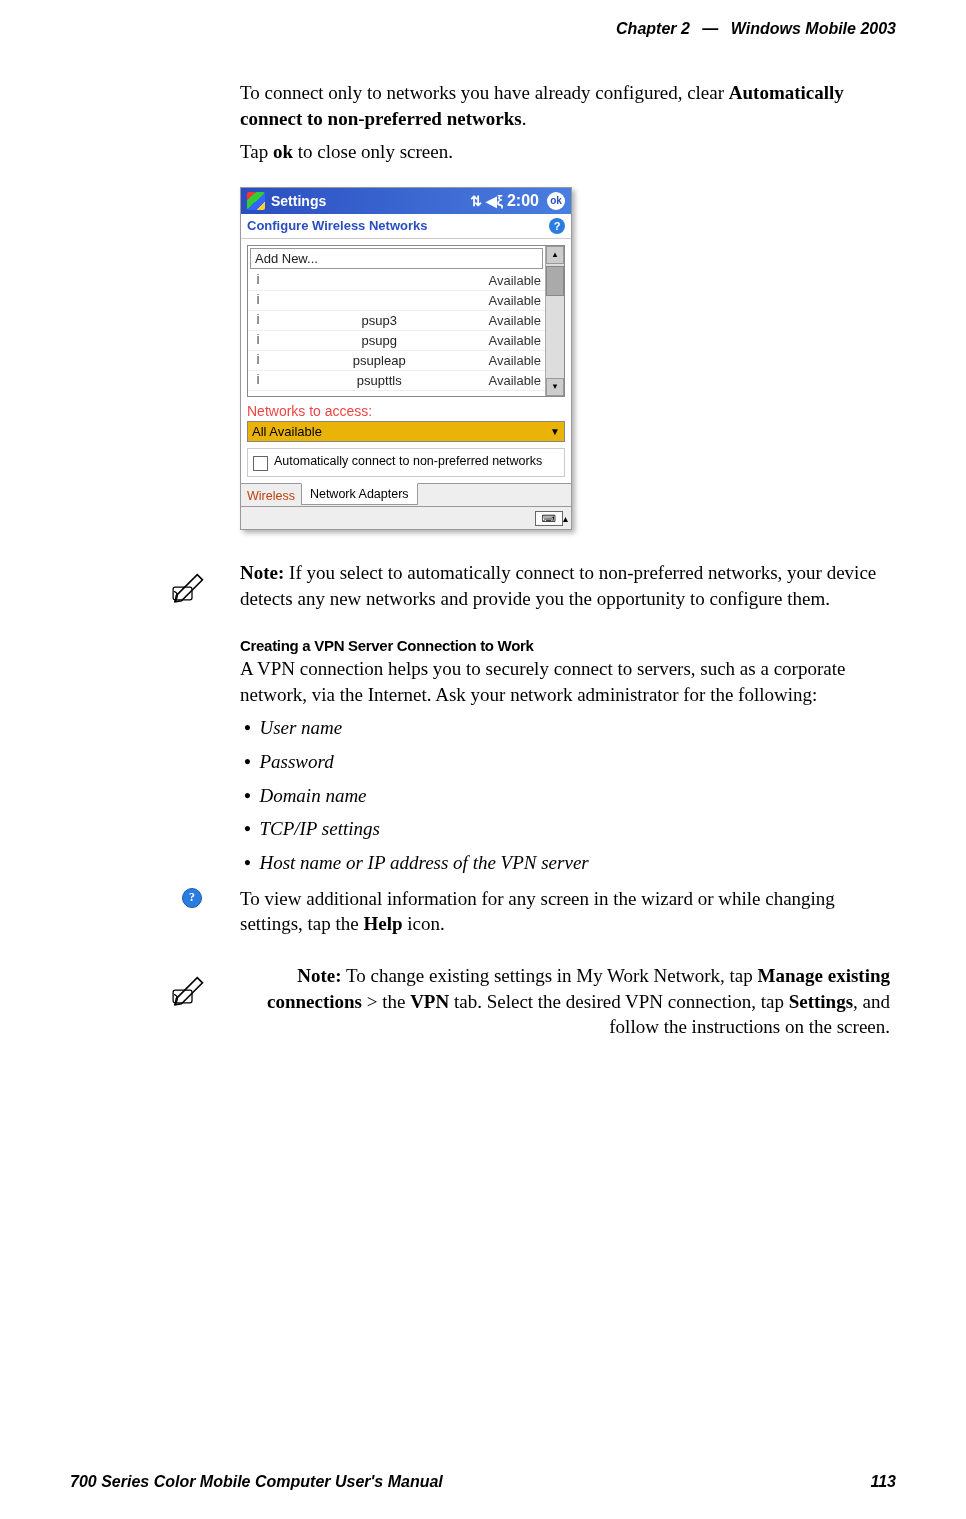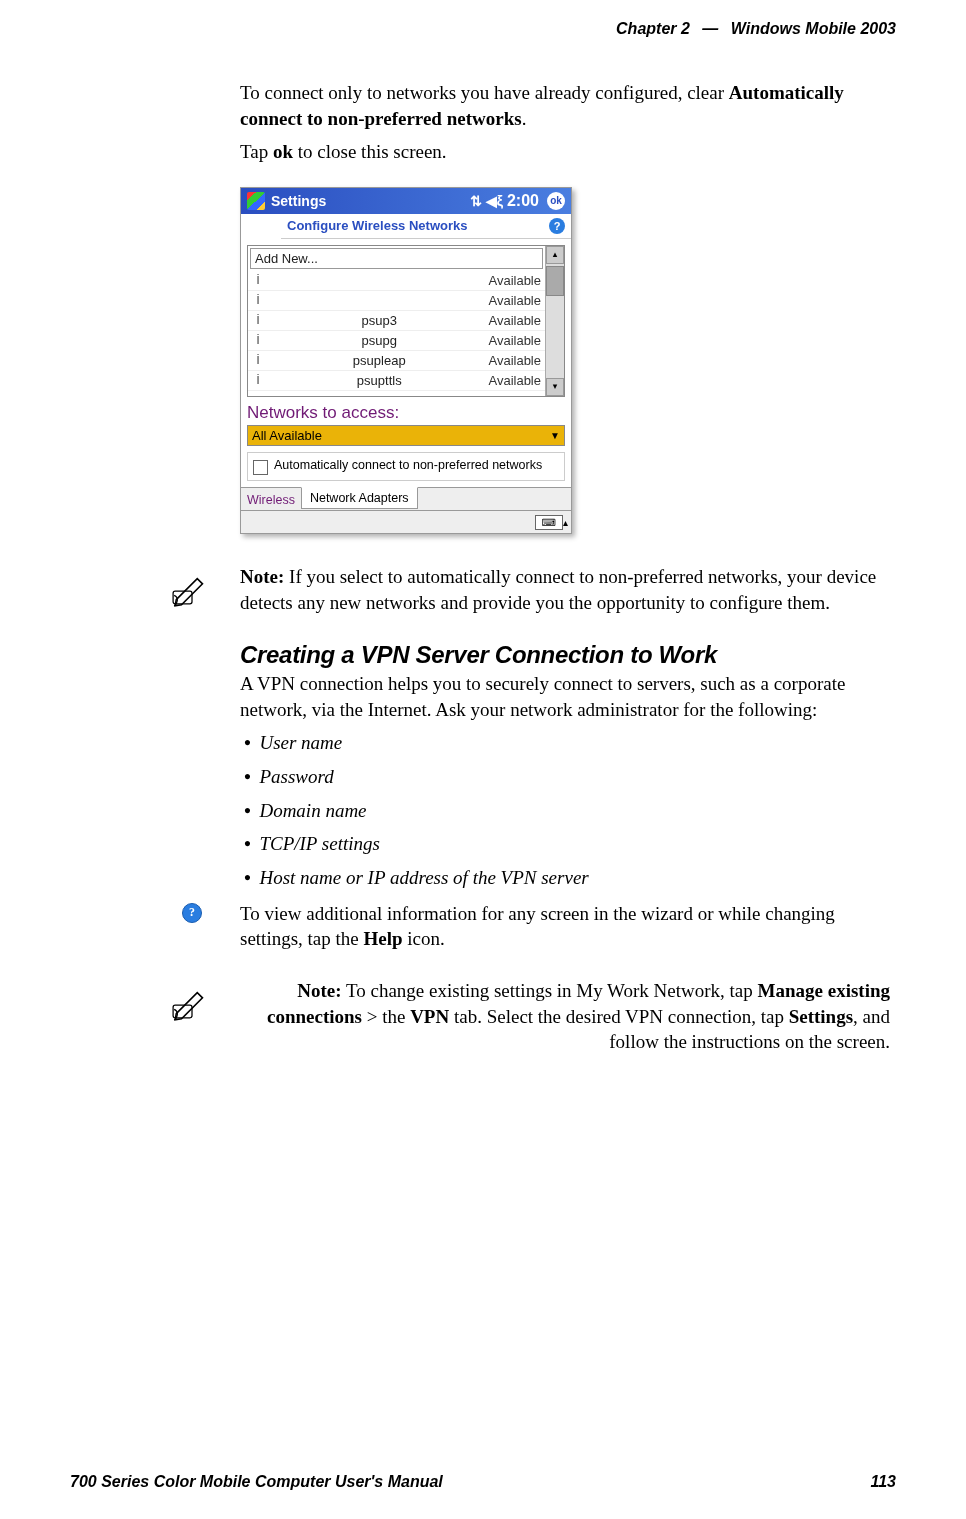--- a/index.html
+++ b/index.html
@@ -66,21 +66,20 @@
       font-size: 10px; font-weight: bold;
     }
     .subheader {
       background: #fff;
       color: #2a4ec0;
       font-weight: bold;
       padding: 4px 6px;
       border-bottom: 1px solid #ccc;
       display: flex;
       font-size: 13px;
-      margin-left: 40px;
     }
     .subheader .spacer { flex: 1; }
     .help-circle {
       width: 16px; height: 16px; border-radius: 50%;
       background: #2a7de0; color: white; font-weight: bold;
       display: inline-flex; align-items: center; justify-content: center;
       font-size: 11px;
     }
     .listbox {
       margin: 6px 6px 0 6px;
@@ -105,21 +104,21 @@
     .listbox-row.addnew {
       border: 1px solid #999; margin: 2px; padding: 2px 4px;
     }
     .scrollbar {
       width: 18px; background: #ddd; border-left: 1px solid #aaa;
       display: flex; flex-direction: column;
     }
     .scroll-btn { height: 16px; background: #ccc; border: 1px solid #999; text-align: center; font-size: 9px; line-height: 14px;}
     .scroll-thumb { background: #aaa; border: 1px solid #888; height: 28px; margin-top: 2px;}
     .scroll-track { flex: 1; }
-    .label-row { padding: 6px 6px 2px 6px; font-size: 17px; color: #701a75;}
+    .label-row { padding: 6px 6px 2px 6px; font-size: 14px; color: #ef4444;}
     .dropdown {
       margin: 0 6px 6px 6px; border: 1px solid #888; padding: 2px 4px;
       display: flex; align-items: center; font-size: 13px; background: #eab308;
     }
     .dropdown .dd-arrow { font-size: 10px; }
     .checkbox-row {
       margin: 4px 6px 6px 6px; border: 1px solid #ccc; padding: 5px;
       display: flex; align-items: flex-start; font-size: 12.5px;
     }
     .checkbox-row .cb { width: 13px; height: 13px; border: 1px solid #666; margin-right: 6px; margin-top: 2px; flex-shrink: 0;}
@@ -127,21 +126,21 @@
       display: flex; align-items: flex-end; border-top: 1px solid #999; font-size: 12.5px;
       background: #eee;
     }
     .tabs-row .tab {
       padding: 3px 8px; border: 1px solid #999; border-top: none;
       background: #eee; margin-right: -1px;
     }
     .tabs-row .tab.active {
       background: #fff; border-top: 1px solid #fff; position: relative; top: -1px;
     }
-    .tabs-row .txt-label { padding: 3px 6px; color: #701a75; }
+    .tabs-row .txt-label { padding: 3px 6px; color: #c2410c; }
     .bottom-bar {
       border-top: 1px solid #999; padding: 3px; text-align: right;
       background: #eee;
     }
     .kbd-icon { display: inline-block; border: 1px solid #666; padding: 1px 6px; font-size: 10px; background: #fff;}
     .note-block {
       display: flex;
       margin: 24px 0 18px 0;
     }
     .note-icon {
@@ -157,24 +156,23 @@
     }
     .tip-circle {
       width: 18px; height: 18px; border-radius: 50%;
       background: #2a7de0; color: white; font-weight: bold;
       display: inline-flex; align-items: center; justify-content: center;
       font-size: 12px; border: 1px solid #1a5db0;
     }
     .section-heading {
       font-family: Arial, sans-serif;
       font-weight: bold;
-      font-size: 24px;
+      font-size: 15px;
       margin: 18px 0 2px 0;
       letter-spacing: -0.3px;
-      font-style: italic;
     }
     .bullet-list {
       margin: 6px 0 10px 0;
       padding: 0 0 0 4px;
       font-style: italic;
     }
     .bullet-list li {
       font-size: 19px;
       line-height: 1.35;
       list-style: none;
@@ -210,21 +208,21 @@
   <span>Windows Mobile 2003</span>
 </div>
 
 <div class="content">
 
   <p class="body-text">
     <span>To connect only to networks you have already configured, clear </span><b>Automatically connect to non-preferred networks</b><span>.</span>
   </p>
 
   <p class="body-text">
-    <span>Tap </span><b>ok</b><span> to close this screen.</span>
+    <span>Tap </span><b>ok</b><span> to close only screen.</span>
   </p>
 
   <div class="screenshot">
     <div class="titlebar">
       <span class="win-icon"></span>
       <span>Settings</span>
       <span class="spacer"></span>
       <span style="margin-right:4px;">⇅</span>
       <span style="margin-right:4px;">◀ξ</span>
       <span class="status">2:00</span>

